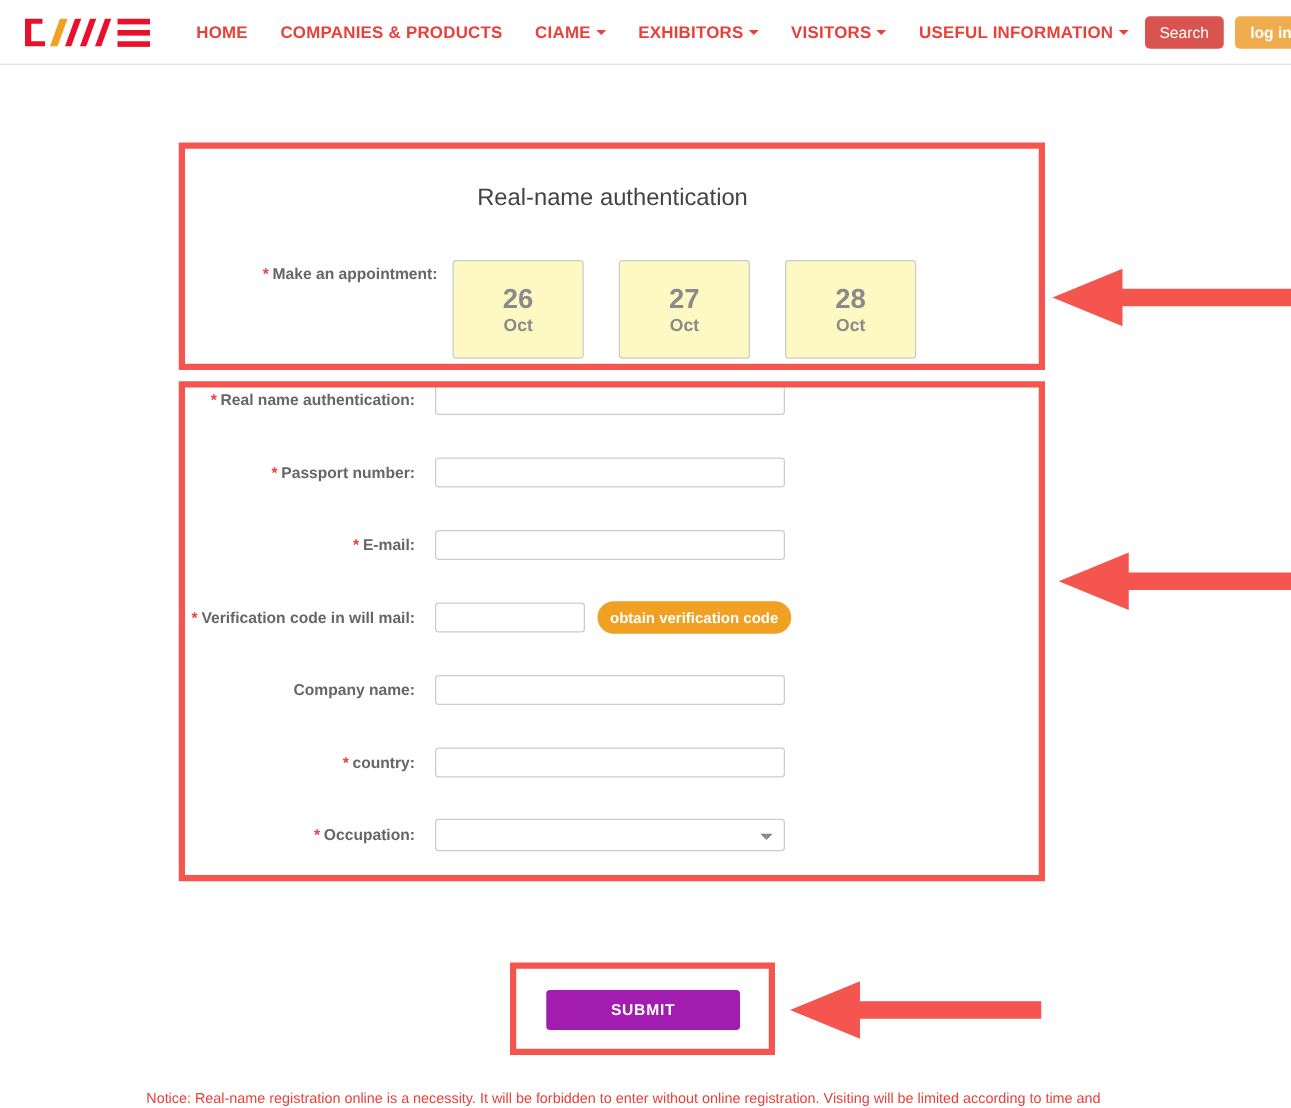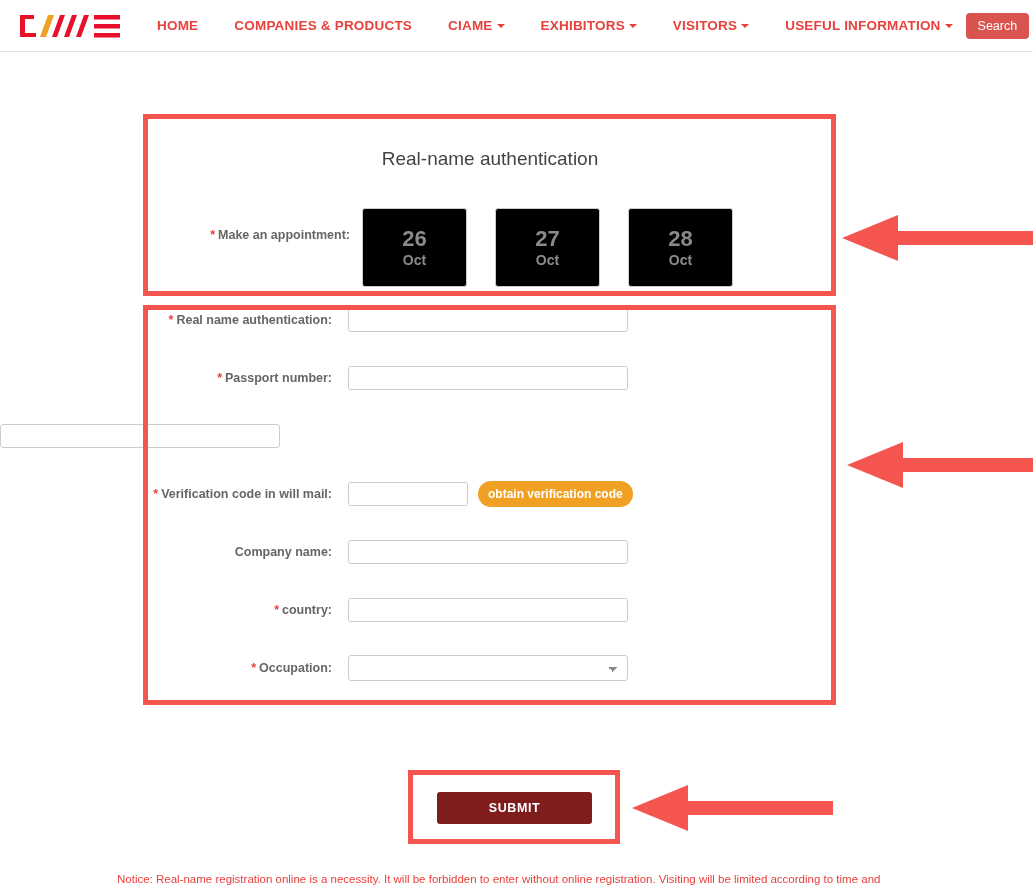--- a/index.html
+++ b/index.html
@@ -24,21 +24,21 @@
     width: 104px; height: 30px;
     position: relative;
     margin-right: 22px;
     flex: 0 0 auto;
   }
   .logo svg { display: block; }
 
   .nav {
     display: flex;
     align-items: center;
-    gap: 10px;
+    gap: 0px;
     flex: 1 1 auto;
   }
   .nav-item {
     color: #e8413c;
     font-size: 13.5px;
     font-weight: bold;
     letter-spacing: .2px;
     padding: 6px 13px;
     white-space: nowrap;
     cursor: pointer;
@@ -114,35 +114,34 @@
     color: #444;
   }
   .appt-label {
     position: absolute;
     left: 150px; top: 160px;
     width: 200px;
     text-align: right;
     font-size: 12.5px;
     font-weight: bold;
     color: #666;
-    margin-top: 16px;
   }
   .req { color: #e8413c; font-weight: bold; margin-right: 3px; }
 
   .date-row { position: absolute; left: 362px; top: 156px; display: flex; gap: 28px; }
   .date-card {
     width: 105px; height: 79px;
     border: 1px solid #ccc;
     border-radius: 3px;
     display: flex;
     flex-direction: column;
     align-items: center;
     justify-content: center;
     cursor: pointer;
-    background: #000000;
+    background: #fef9c3;
   }
   .date-card .d { font-size: 22px; font-weight: bold; color: #8a8a8a; line-height: 1.15; }
   .date-card .m { font-size: 14px; font-weight: bold; color: #8a8a8a; line-height: 1.3; }
 
   
   .form { position: absolute; left: 0; top: 239px; width: 836px; }
   .frow {
     display: flex;
     align-items: center;
     height: 58px;
@@ -197,21 +196,21 @@
     padding: 6px 10px;
     cursor: pointer;
     font-family: "Liberation Sans", sans-serif;
   }
 
   
   .submit-btn {
     position: absolute;
     left: 437px; top: 740px;
     width: 155px; height: 32px;
-    background: #7f1d1d;
+    background: #a21caf;
     color: #fff;
     border: none;
     border-radius: 3px;
     font-size: 12.5px;
     font-weight: bold;
     letter-spacing: .6px;
     cursor: pointer;
     font-family: "Liberation Sans", sans-serif;
   }
 
@@ -304,20 +303,23 @@
     </div>
 
     <div class="frow">
       <div class="flabel">
         <span class="req">*</span><span>Passport number:</span>
       </div>
       <input class="finput" type="text" value="" style="">
     </div>
 
     <div class="frow">
+      <div class="flabel">
+        <span class="req">*</span><span>E-mail:</span>
+      </div>
       <input class="finput" type="text" value="" style="">
     </div>
 
     <div class="frow">
       <div class="flabel">
         <span class="req">*</span><span>Verification code in will mail:</span>
       </div>
       <input class="finput short" type="text" value="" style="">
       <button class="btn-code">obtain verification code</button>
     </div>

